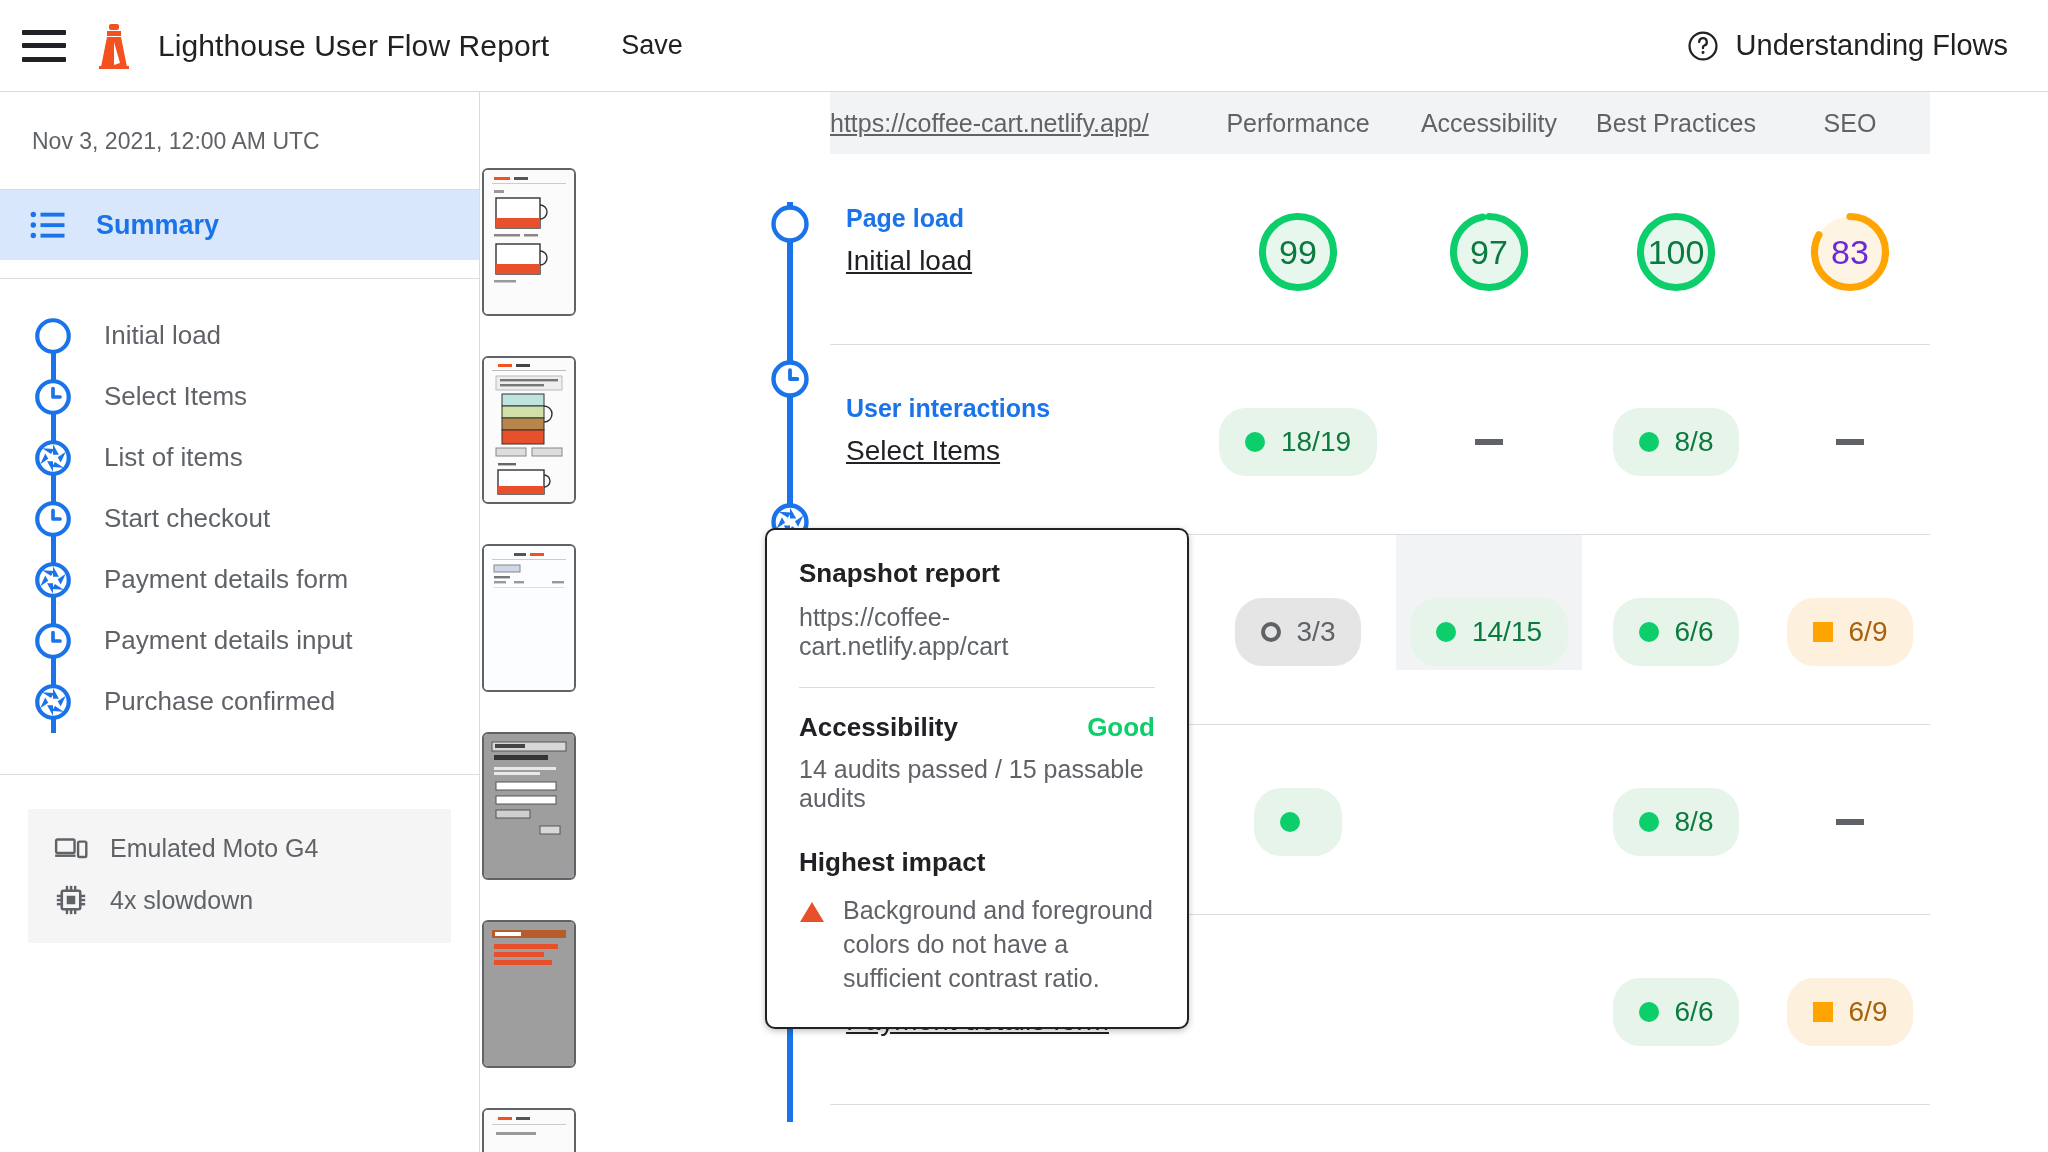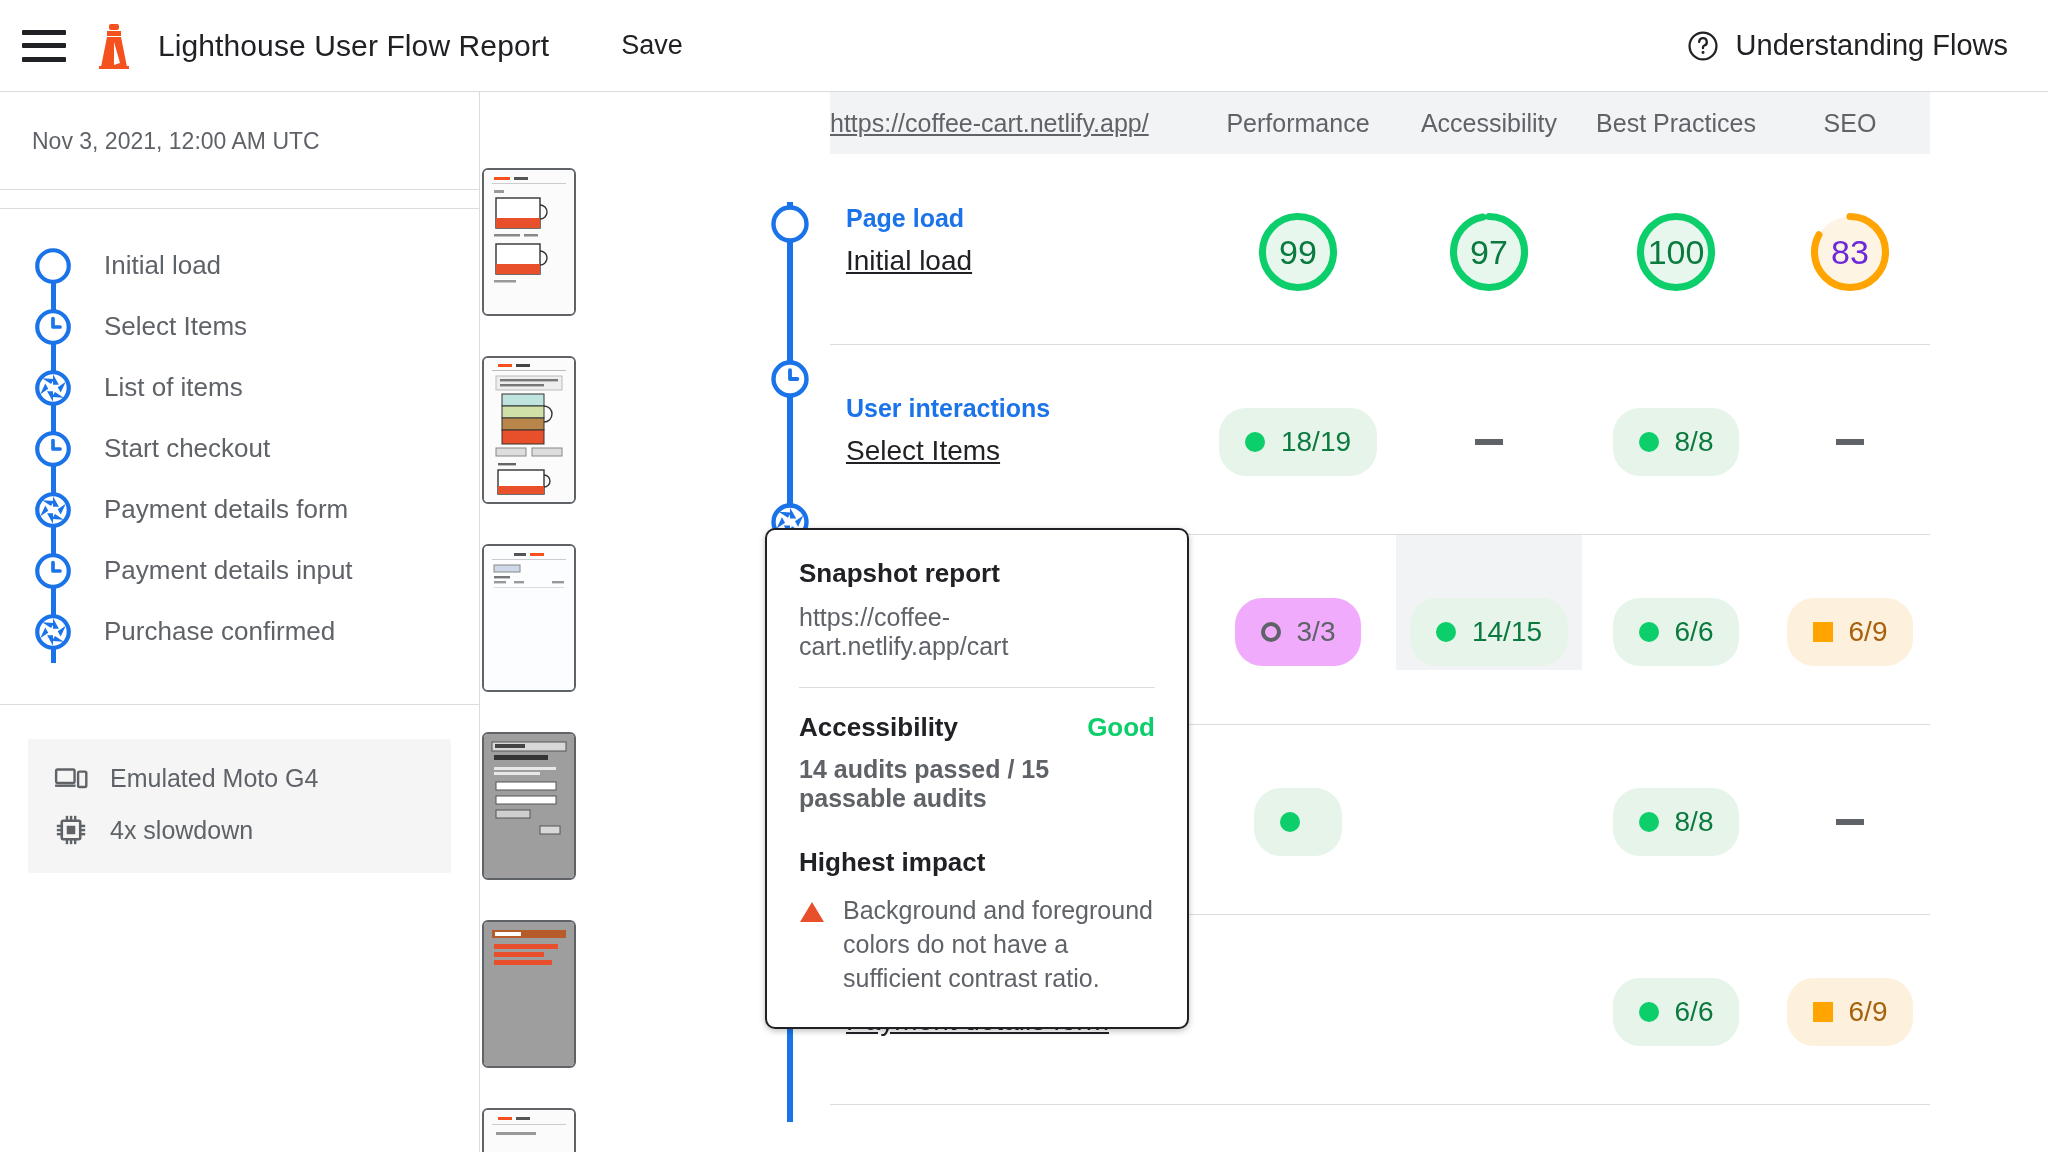--- a/index.html
+++ b/index.html
@@ -144,21 +144,21 @@
   }
   .gauge-num.green { color: #0b7a3e; }
   .gauge-num.orange { color: #6d28d9; }
 
   .pill {
     display: inline-flex; align-items: center; gap: 16px;
     height: 68px; padding: 0 26px; border-radius: 27px;
     font-size: 28px;
   }
   .pill.green { background: #e6f4ea; color: #0b7a3e; }
-  .pill.gray  { background: #f0abfc; color: #5f6368; }
+  .pill.gray  { background: #e5e5e5; color: #5f6368; }
   .pill.amber { background: #fdf0dd; color: #a6610a; }
   .dot-filled { width: 20px; height: 20px; border-radius: 50%; background: #0cce6b; }
   .dot-hollow { width: 20px; height: 20px; border-radius: 50%; border: 4px solid #5f6368; box-sizing: border-box; }
   .sq-amber { width: 20px; height: 20px; background: #ffa400; }
   .dash { display: inline-block; width: 28px; height: 6px; background: #5f6368; }
 
   .cell-highlight {
     position: absolute; background: #f1f3f4; z-index: 0;
   }
 
@@ -168,21 +168,21 @@
     background: #fff; border: 2px solid #202124; border-radius: 10px;
     padding: 28px 32px 32px 32px; z-index: 20;
     box-shadow: 0 2px 6px rgba(0,0,0,.25);
   }
   .tt-title { font-size: 26px; font-weight: 700; color: #202124; margin-bottom: 14px; }
   .tt-url { font-size: 25px; color: #5f6368; margin-bottom: 26px; }
   .tt-sep { height: 1px; background: #dadce0; margin-bottom: 24px; }
   .tt-cat-row { display: flex; justify-content: space-between; align-items: baseline; margin-bottom: 12px; }
   .tt-cat { font-size: 26px; font-weight: 700; color: #202124; }
   .tt-rating { font-size: 26px; font-weight: 700; color: #0cce6b; }
-  .tt-audits { font-size: 25px; color: #5f6368; margin-bottom: 34px; font-weight: bold; }
+  .tt-audits { font-size: 25px; color: #5f6368; margin-bottom: 34px; }
   .tt-impact-h { font-size: 26px; font-weight: 700; color: #202124; margin-bottom: 16px; }
   .tt-impact-row { display: flex; gap: 18px; align-items: flex-start; }
   .tt-tri { flex: none; margin-top: 6px; }
   .tt-impact-text { font-size: 25px; color: #5f6368; line-height: 1.35; }
 </style>
 </head>
 <body>
 
 <div class="topbar">
   <div class="hamburger">
@@ -216,20 +216,33 @@
     <span class="help-label">Understanding Flows</span>
   </div>
 </div>
 
 <div class="sidebar">
 
   <div class="flow-head">
     <div class="flow-date">Nov 3, 2021, 12:00 AM UTC</div>
   </div>
 
+  <div class="summary-row">
+    <span class="summary-icon">
+      <svg width="36" height="30" viewBox="0 0 24 20">
+        <circle cx="2.2" cy="3" r="1.8" fill="#1a73e8"></circle>
+        <circle cx="2.2" cy="10" r="1.8" fill="#1a73e8"></circle>
+        <circle cx="2.2" cy="17" r="1.8" fill="#1a73e8"></circle>
+        <rect x="7" y="1.8" width="16" height="2.6" fill="#1a73e8"></rect>
+        <rect x="7" y="8.8" width="16" height="2.6" fill="#1a73e8"></rect>
+        <rect x="7" y="15.8" width="16" height="2.6" fill="#1a73e8"></rect>
+      </svg>
+    </span>
+    <span class="summary-label">Summary</span>
+  </div>
   <div class="summary-sep"></div>
 
   <div class="steps">
     <div class="steps-line"></div>
 
     <div class="step">
       <span class="step-node">
         <svg width="42" height="42" viewBox="0 0 24 24">
           <circle cx="12" cy="12" r="9" fill="#fff" stroke="#1a73e8" stroke-width="2.4"></circle>
         </svg>

